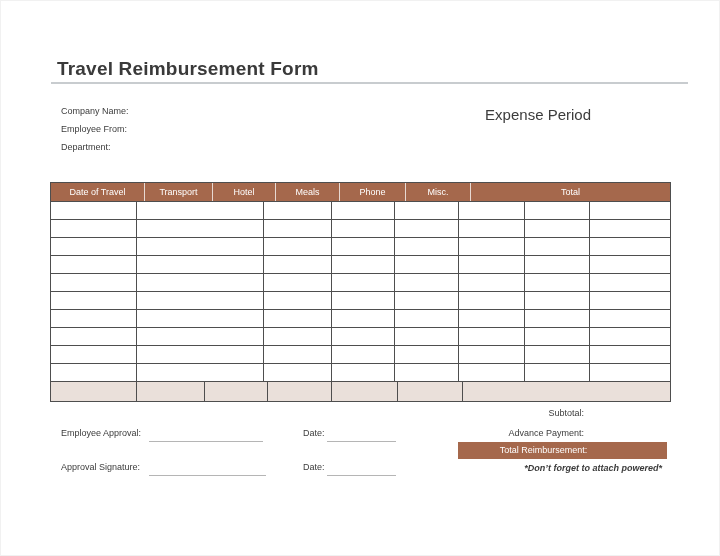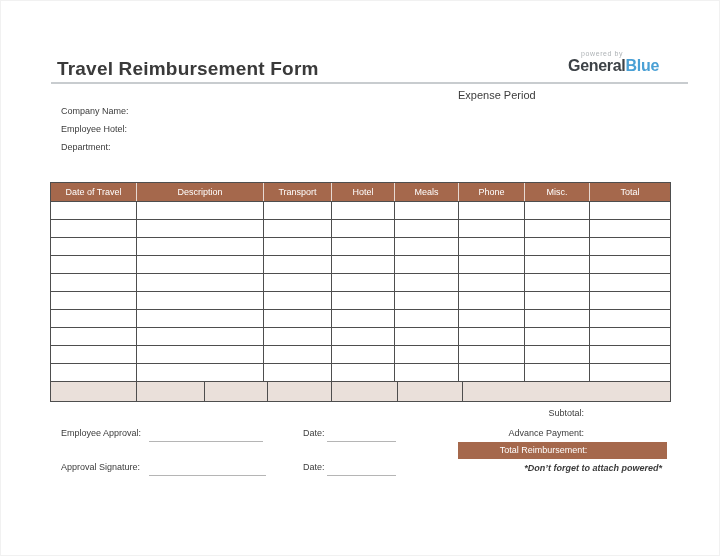--- a/index.html
+++ b/index.html
@@ -19,21 +19,21 @@
   
   .title{position:absolute;left:56px;top:57px;font-size:19px;font-weight:600;color:#3A3A3A;letter-spacing:.2px;}
   .title-rule{position:absolute;left:50px;top:81px;width:637px;height:2px;background:#C8CCCF;}
   .logo{position:absolute;right:60px;top:49px;}
   .logo .powered{font-size:7px;color:#AEB3B6;letter-spacing:.6px;margin-left:13px;margin-bottom:1px;}
   .logo .brand{font-size:16px;font-weight:700;letter-spacing:-.3px;color:#3D4247;line-height:15px;}
   .logo .brand .blue{color:var(--blue);}
   
   .info-label{position:absolute;left:60px;font-size:9px;color:#3C3C3C;}
   
-  .ep-title{position:absolute;left:457px;top:88px;width:133px;text-align:left;font-size:11px;}
+  .ep-title{position:absolute;left:457px;top:105px;width:133px;text-align:right;font-size:15px;}
   .ep-table{position:absolute;left:457px;top:120px;width:133px;border:1px solid var(--line);}
   .ep-row{display:flex;}
   .ep-th{height:19px;background:var(--brown);color:#fff;font-size:9px;display:flex;align-items:center;justify-content:center;border-right:1px solid rgba(255,255,255,.75);}
   .ep-th:last-child{border-right:none;}
   .ep-td{height:21px;background:#fff;border-right:1px solid var(--line);border-top:1px solid var(--line);}
   .ep-td:last-child{border-right:none;}
   .ep-c1{width:66px;} .ep-c2{flex:1;}
   
   .grid{position:absolute;left:49px;top:181px;width:621px;border:1px solid var(--line);}
   .tr{display:flex;}
@@ -51,36 +51,31 @@
   
   .sig-label{position:absolute;font-size:9px;}
   .sig-line{position:absolute;height:11px;border-bottom:1px solid #B5B5B5;}
 </style>
 </head>
 <body>
 
 <div class="page">
 
   <div class="title">Travel Reimbursement Form</div>
-  <div class="logo">
-    <div class="powered">powered by</div>
-    <div class="brand"><span>General</span><span class="blue">Blue</span></div>
-  </div>
   <div class="title-rule"></div>
 
   <div class="info-label" style="top:105px">Company Name:</div>
-  <div class="info-label" style="top:123px">Employee Hotel:</div>
+  <div class="info-label" style="top:123px">Employee From:</div>
   <div class="info-label" style="top:141px">Department:</div>
 
   <div class="ep-title">Expense Period</div>
 
   <div class="grid">
     <div class="tr">
-        <div class="th" style="width: 86px;">Date of Travel</div>
-        <div class="th" style="width: 127px;">Description</div>
+        <div class="th" style="width: 94px;">Date of Travel</div>
         <div class="th" style="width: 68px;">Transport</div>
         <div class="th" style="width: 63px;">Hotel</div>
         <div class="th" style="width: 64px;">Meals</div>
         <div class="th" style="width: 66px;">Phone</div>
         <div class="th" style="width: 65px;">Misc.</div>
         <div class="th" style="width: 80px;">Total</div>
       </div>
     <div>
         <div class="tr body-row">
           <div class="td" style="width: 86px;"></div>

